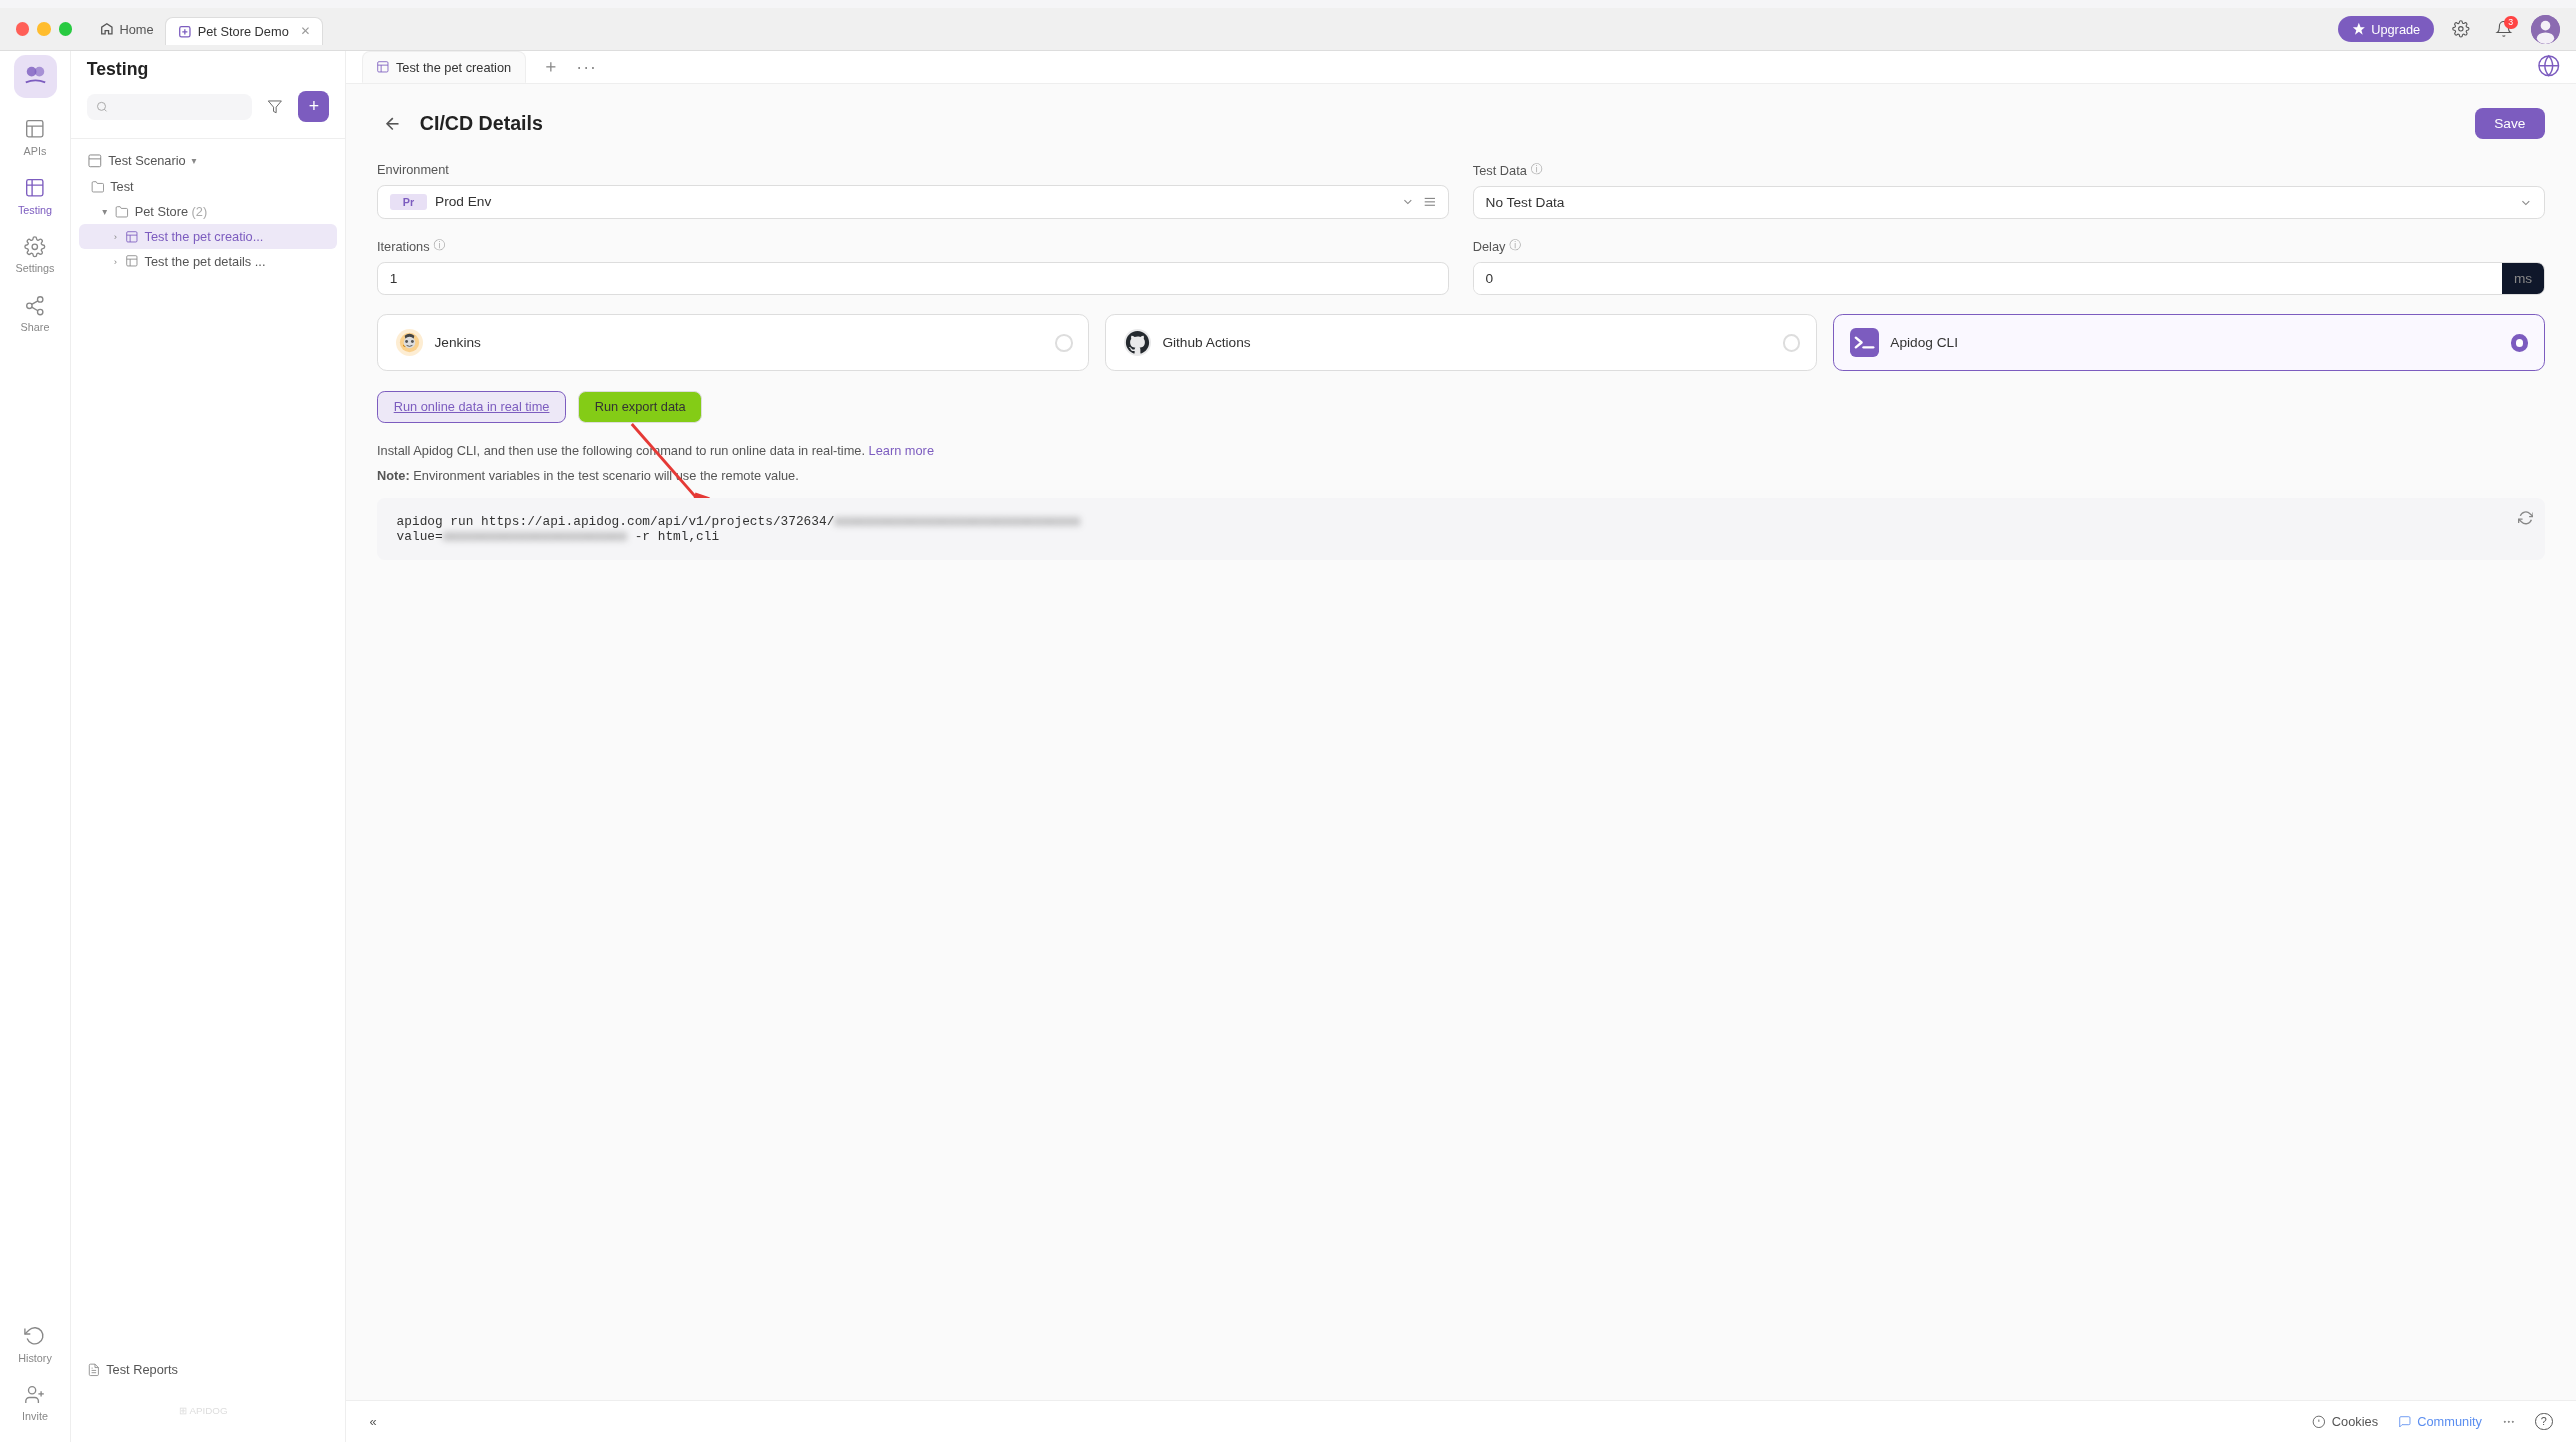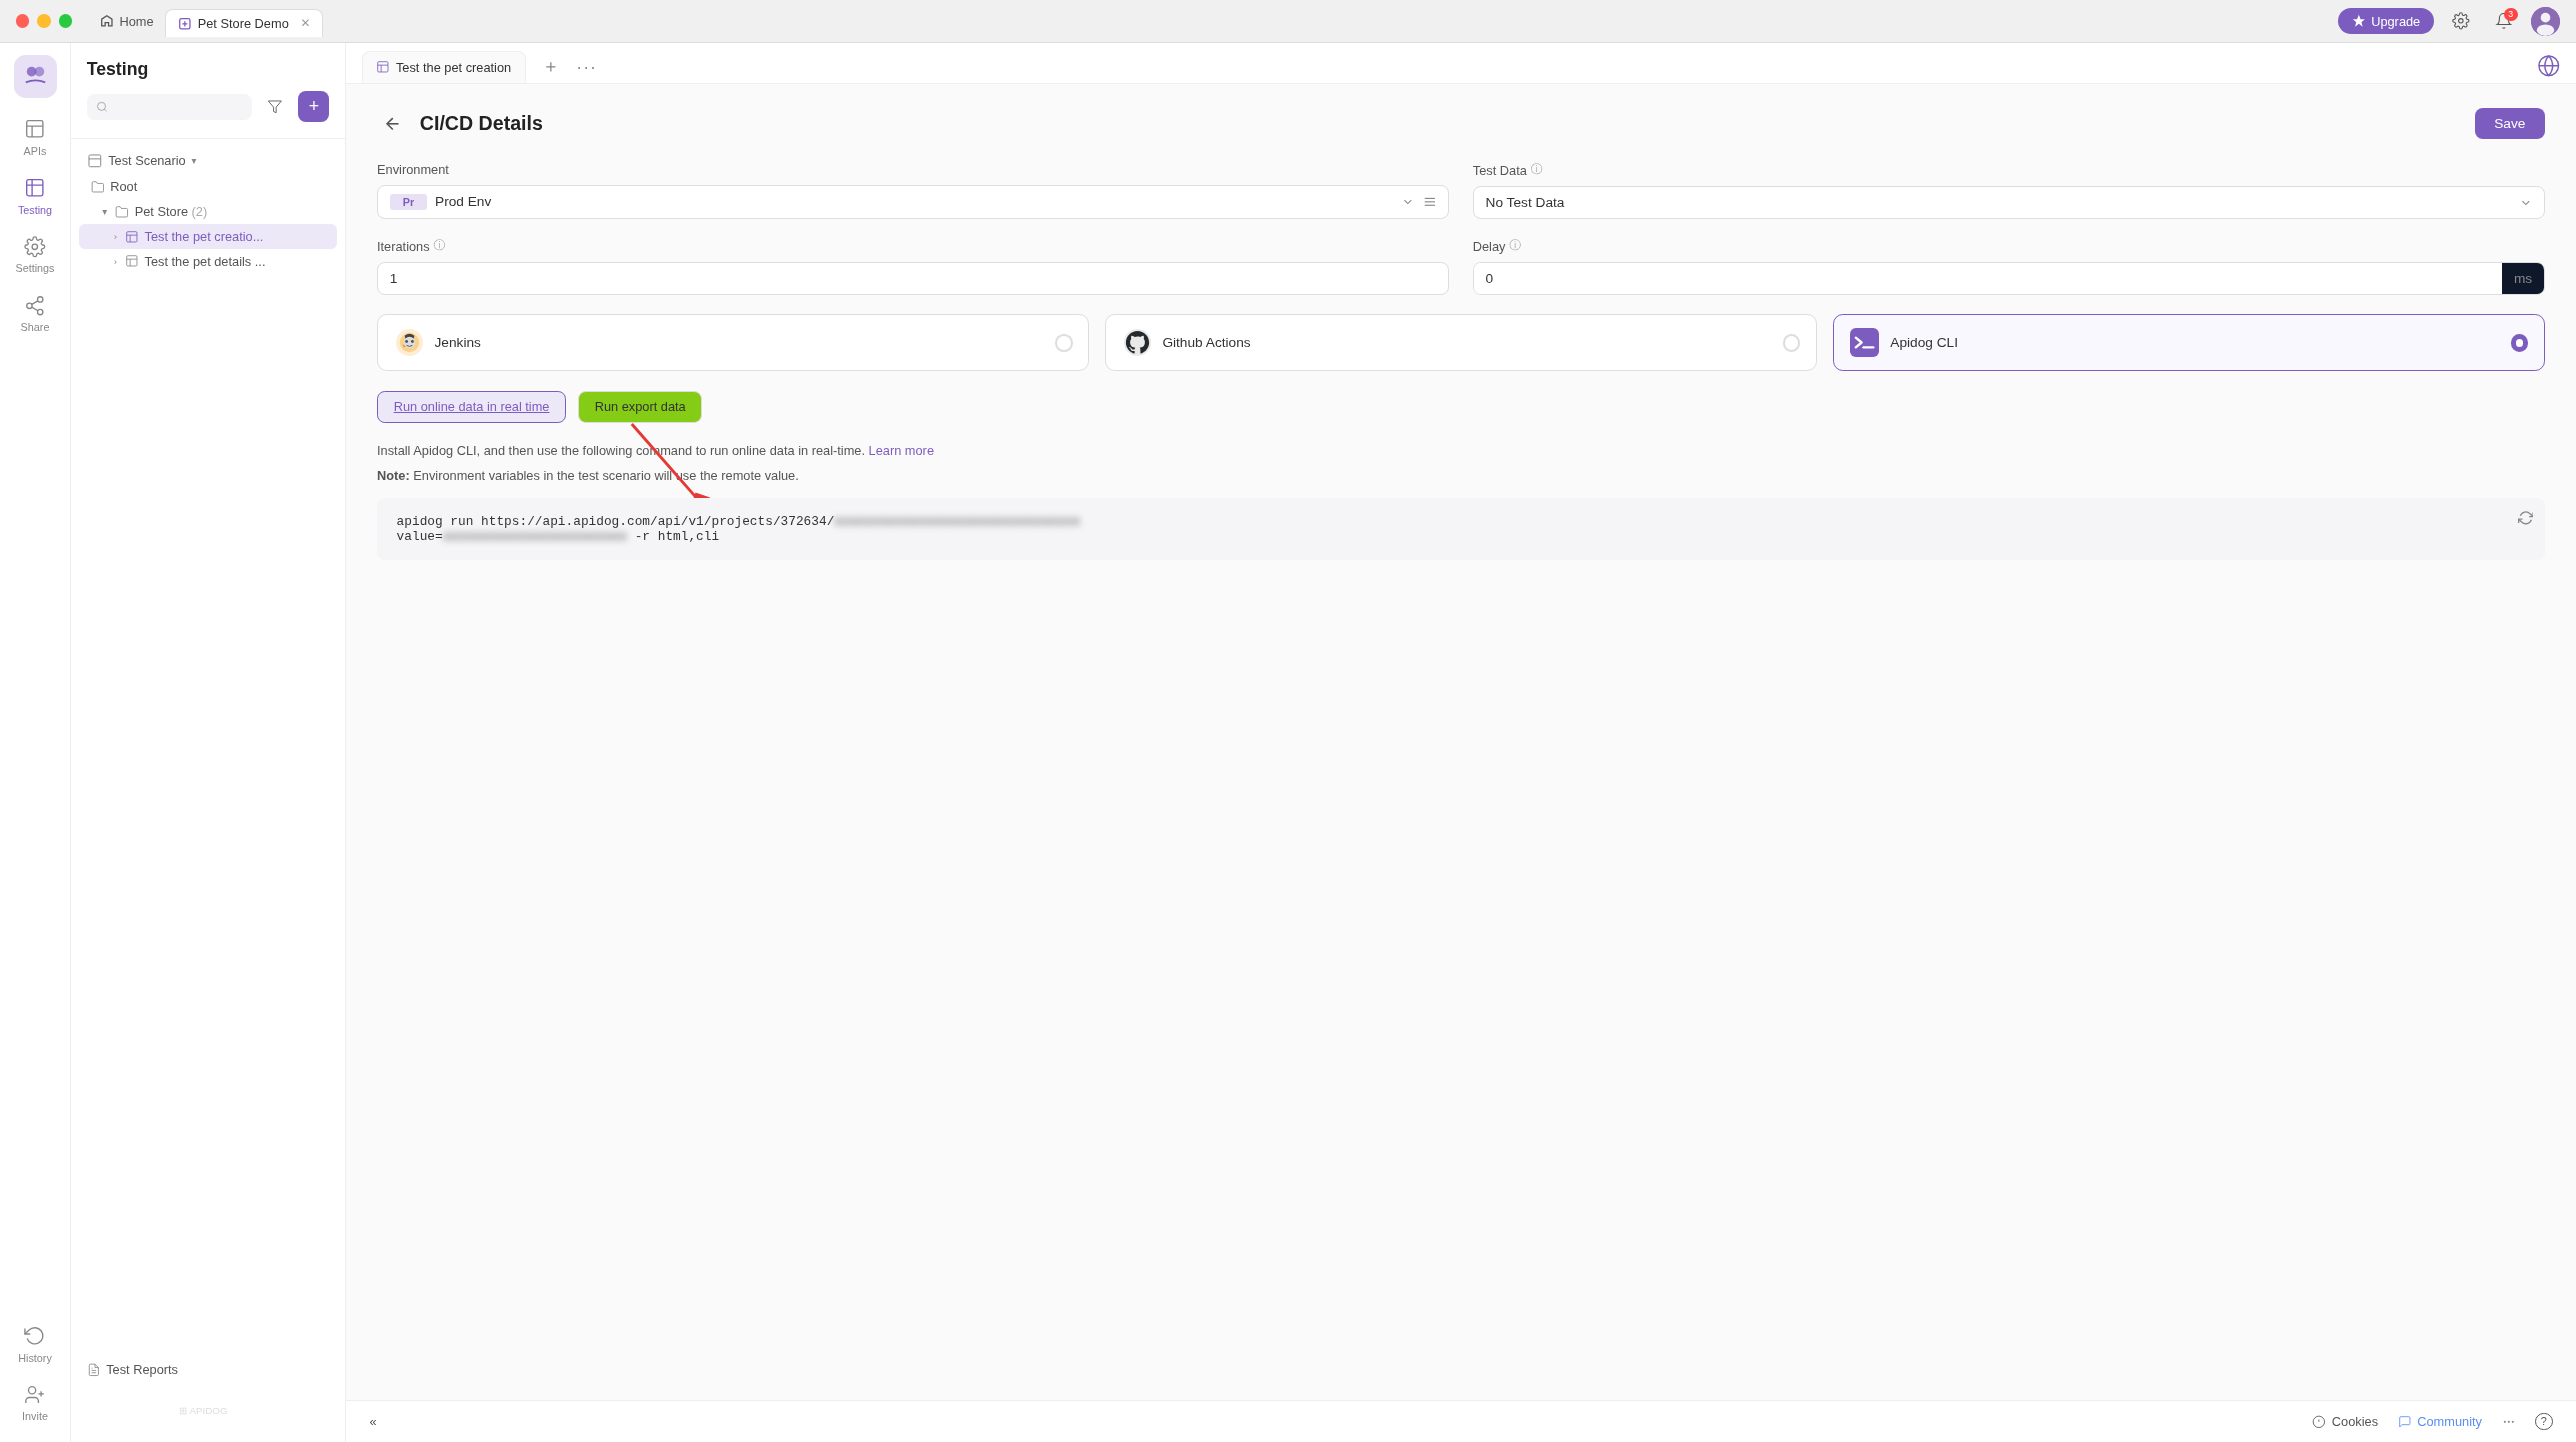--- a/index.html
+++ b/index.html
@@ -1,19 +1,19 @@
 <!DOCTYPE html>
 <html><head>
   <meta charset="utf-8">
   <style>
     * { box-sizing: border-box; margin: 0; padding: 0; }
     body { font-family: -apple-system, BlinkMacSystemFont, 'Segoe UI', sans-serif; background: #f5f5f7; display: flex; height: 100vh; overflow: hidden; font-size: 13.7px; }
 
     
-    .titlebar { position: fixed; top: 0; left: 0; right: 0; height: 43px; background: #f0f0f0; display: flex; align-items: center; padding: 0 15.7px; z-index: 100; border-bottom: 1px solid #ddd; }
+    .titlebar { position: fixed; top: 8px; left: 0; right: 0; height: 43px; background: #f0f0f0; display: flex; align-items: center; padding: 0 15.7px; z-index: 100; border-bottom: 1px solid #ddd; }
     .traffic-lights { display: flex; gap: 7.8px; margin-right: 15.7px; }
     .traffic-light { width: 13.7px; height: 13.7px; border-radius: 50%; }
     .tl-red { background: #ff5f57; }
     .tl-yellow { background: #ffbd2e; }
     .tl-green { background: #28ca41; }
     .tab-home { display: flex; align-items: center; gap: 5.9px; padding: 5.9px 11.8px; color: #555; cursor: pointer; font-size: 12.8px; }
     .tab-home svg { width: 13.7px; height: 13.7px; }
     .tab-active { display: flex; align-items: center; gap: 5.9px; padding: 5.9px 11.8px; background: white; border-radius: 7.8px 7.8px 0 0; color: #333; font-size: 12.8px; cursor: pointer; border: 1px solid #ddd; border-bottom: none; margin-top: 3.9px; }
     .tab-close { margin-left: 5.9px; color: #999; font-size: 11.8px; cursor: pointer; }
     .titlebar-right { margin-left: auto; display: flex; align-items: center; gap: 11.8px; }
@@ -285,21 +285,21 @@
               <path d="M3 9h18"></path>
           </svg>
           <span>Test Scenario</span>
           <span class="chevron">▾</span>
         </div>
 
         <div class="tree-item tree-folder">
           <svg width="13.7" height="13.7" viewBox="0 0 24 24" fill="none" stroke="#888" stroke-width="1.5">
             <path d="M22 19a2 2 0 01-2 2H4a2 2 0 01-2-2V5a2 2 0 012-2h5l2 3h9a2 2 0 012 2z"></path>
           </svg>
-          <span>Root</span>
+          <span>Test</span>
         </div>
 
         <div class="tree-item tree-folder" style="padding-left:23.5px;">
           <span class="chevron" style="margin-right:2px;">▾</span>
           <svg width="13.7" height="13.7" viewBox="0 0 24 24" fill="none" stroke="#888" stroke-width="1.5">
             <path d="M22 19a2 2 0 01-2 2H4a2 2 0 01-2-2V5a2 2 0 012-2h5l2 3h9a2 2 0 012 2z"></path>
           </svg>
           <span>Pet Store <span style="color:#aaa;">(2)</span></span>
         </div>
 

